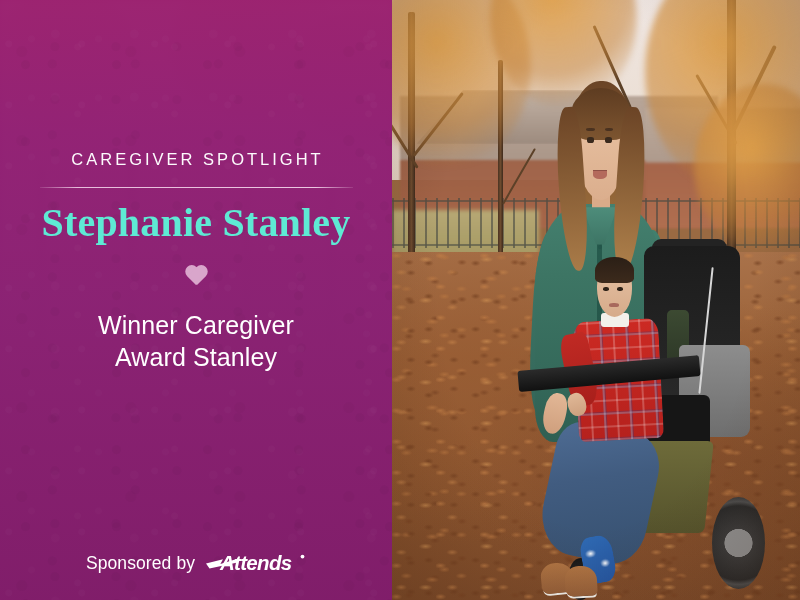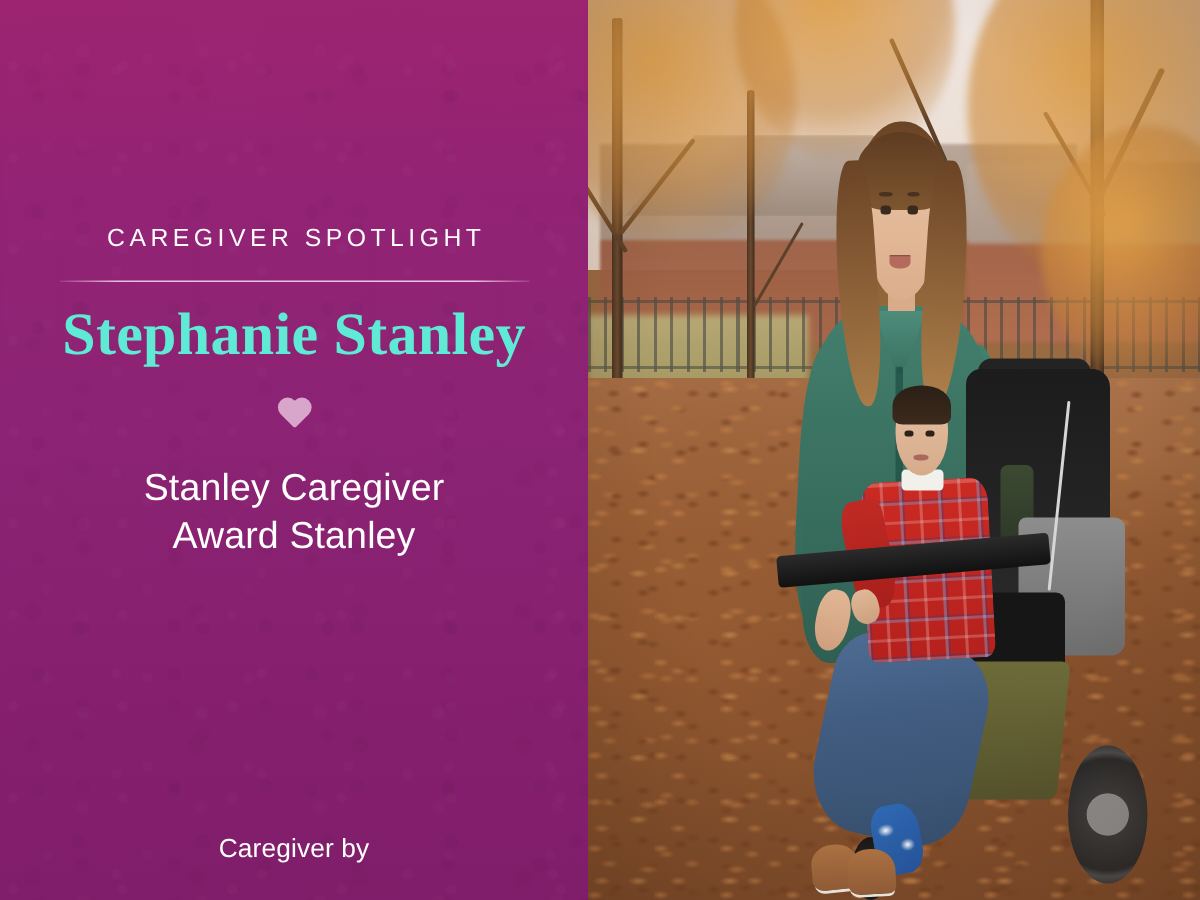--- a/index.html
+++ b/index.html
@@ -510,26 +510,34 @@
 
       <div class="eyebrow">CAREGIVER SPOTLIGHT</div>
 
       <div class="rule"></div>
 
       <div class="person-name">Stephanie Stanley</div>
 
       <div class="heart"></div>
 
       <div class="subtitle">
-        <div>Stanley Caregiver</div>
+        <div>Winner Caregiver</div>
         <div>Award Stanley</div>
       </div>
 
       <div class="sponsor">
-        <span class="sponsor-label">Caregiver by</span>
+        <span class="sponsor-label">Sponsored by</span>
+        <span class="sponsor-logo">
+          <svg width="100" height="26" viewBox="0 0 100 26" aria-hidden="true">
+
+            <path d="M0 13.6 L17 9.2 L14.4 13.9 L33 8.2 L31.5 12.4 L3.5 18.6 Z" fill="#ffffff"></path>
+            <text x="14" y="20.4" font-family="'Liberation Sans', sans-serif" font-size="20.5" font-weight="700" font-style="italic" letter-spacing="-0.7" fill="#ffffff">Attends</text>
+            <circle cx="96.5" cy="6.6" r="1.9" fill="#ffffff"></circle>
+          </svg>
+        </span>
       </div>
 
     </div>
   </div>
 
   <div class="photo">
 
     <div class="sky"></div>
     <div class="house"></div>
     <div class="house-roof"></div>

